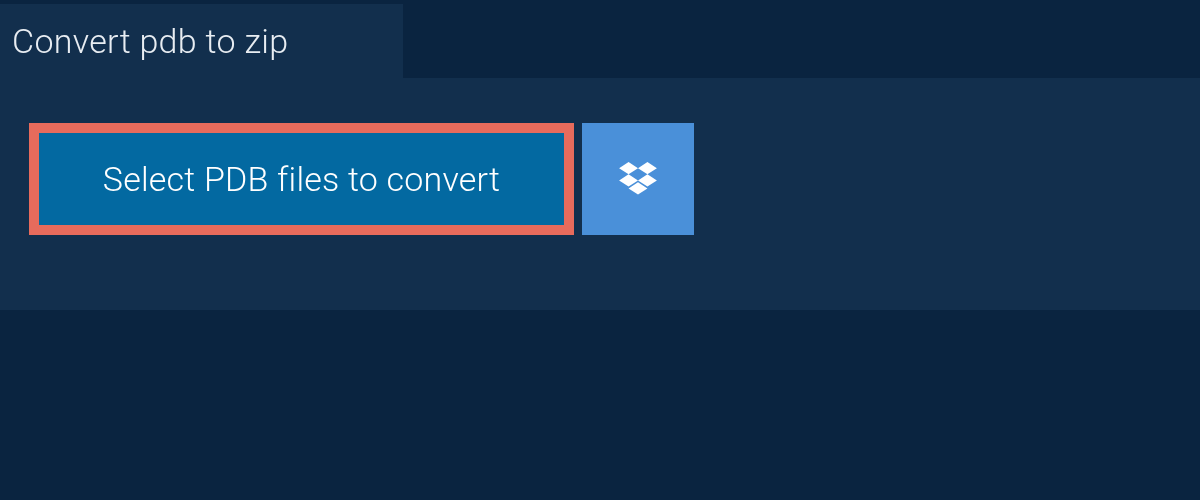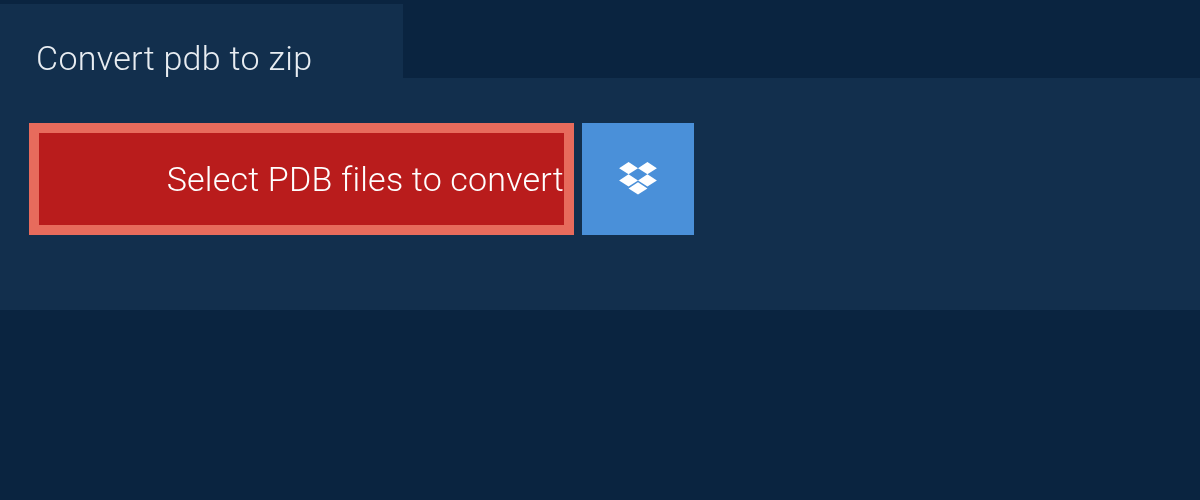--- a/index.html
+++ b/index.html
@@ -24,44 +24,44 @@
     }
     .tab {
       position: absolute;
       left: 0;
       top: 78px;
       width: 403px;
       height: 74px;
       background: #122f4d;
       transform: translateY(-74px);
       display: flex;
-      align-items: flex-end;
-      padding-left: 36px;
+      align-items: center;
+      padding-left: 12px;
     }
     .tab-label {
       color: #e8edf2;
       font-size: 34px;
       font-weight: 300;
       letter-spacing: 0.3px;
     }
     .button-row {
       position: absolute;
       left: 29px;
       top: 45px;
       display: flex;
       gap: 8px;
     }
     .select-button {
       width: 545px;
       height: 112px;
-      background: #b91c1c;
+      background: #0369a1;
       border: 10px solid #e76b5c;
       display: flex;
       align-items: center;
-      justify-content: flex-end;
+      justify-content: center;
       cursor: pointer;
     }
     .select-button-label {
       color: #ffffff;
       font-size: 34px;
       font-weight: 300;
       letter-spacing: 0.2px;
     }
     .dropbox-button {
       width: 112px;

